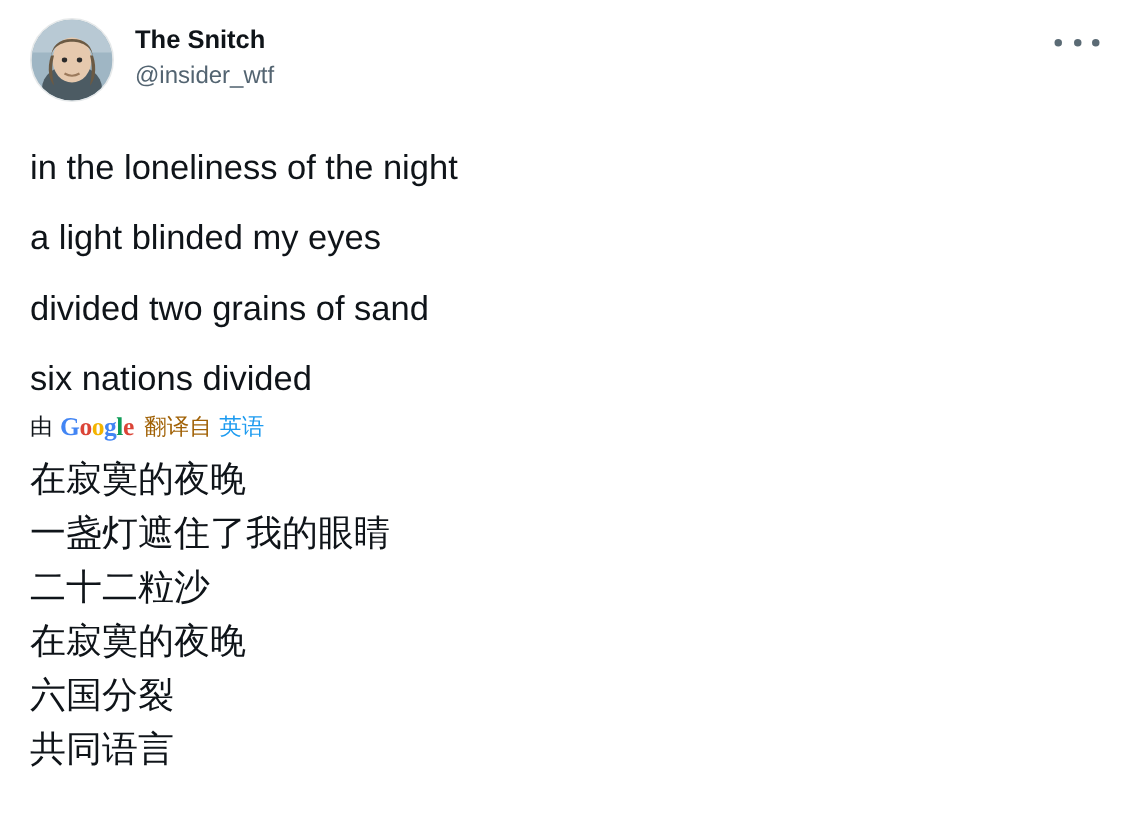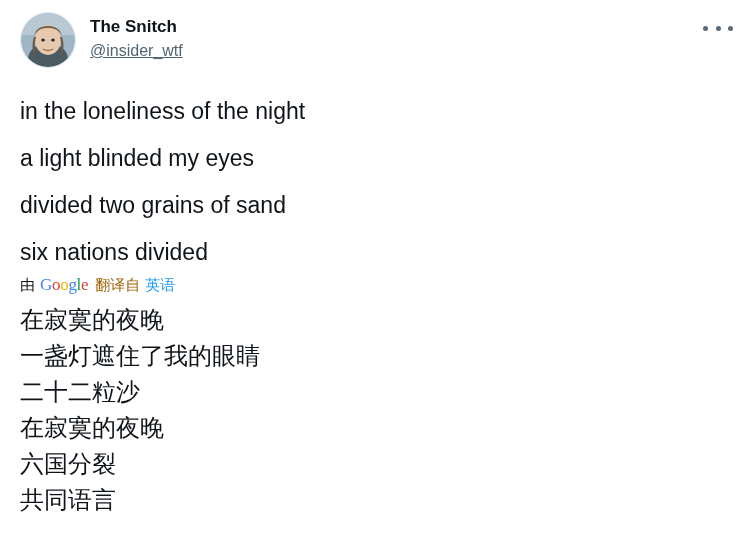--- a/index.html
+++ b/index.html
@@ -49,21 +49,20 @@
     font-size: 17px;
     font-weight: bold;
     line-height: 22px;
     color: #0f1419;
   }
   .handle {
     font-size: 16px;
     line-height: 22px;
     color: #536471;
     margin-top: 2px;
-    text-decoration: underline;
   }
   .more-btn {
     position: absolute;
     right: 18px;
     top: 18px;
     width: 30px;
     height: 20px;
     display: flex;
     align-items: center;
     justify-content: space-between;
@@ -97,21 +96,21 @@
   }
   .translate-bar .by {
     font-size: 15px;
     color: #0f1419;
     margin-right: 5px;
   }
   .google-logo {
     font-size: 17px;
     letter-spacing: -0.3px;
     font-family: "Liberation Serif", serif;
-    font-weight: normal;
+    font-weight: bold;
     margin-right: 7px;
   }
   .google-logo .g1 { color: #4285F4; }
   .google-logo .g2 { color: #DB4437; }
   .google-logo .g3 { color: #F4B400; }
   .google-logo .g4 { color: #4285F4; }
   .google-logo .g5 { color: #0F9D58; }
   .google-logo .g6 { color: #DB4437; }
   .translated-from {
     color: #a16207;

